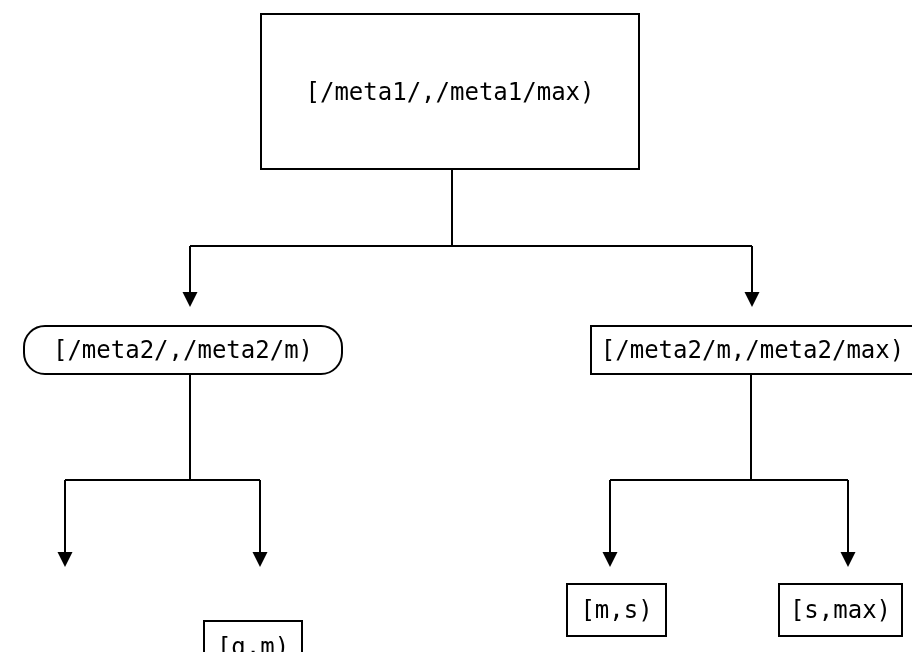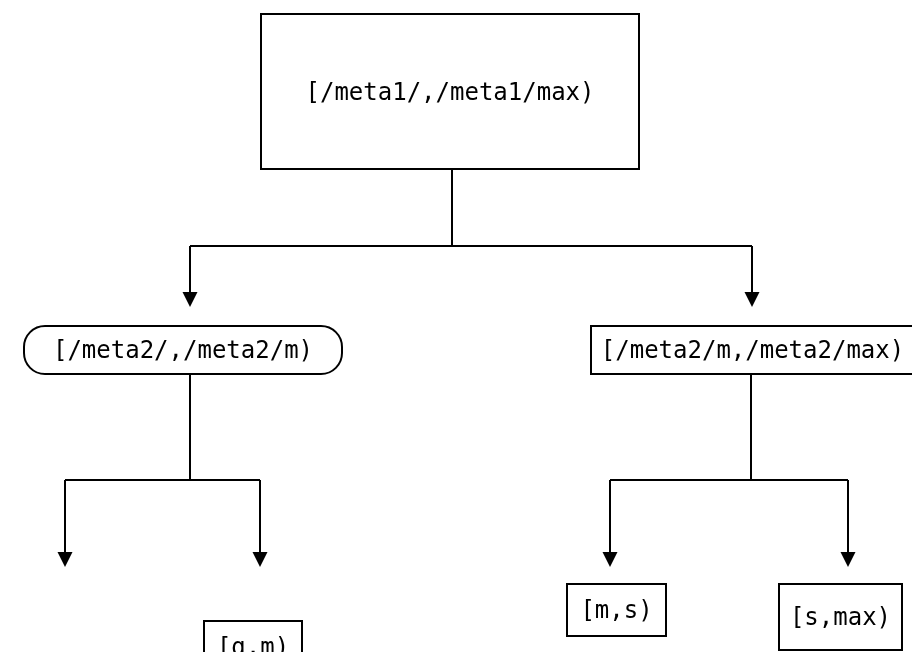--- a/index.html
+++ b/index.html
@@ -51,21 +51,21 @@
     align-items: center;
     justify-content: center;
     white-space: nowrap;
   }
   .n-root   { left: 260px; top: 13px;  width: 380px; height: 157px; }
   .n-left   { left: 23px;  top: 325px; width: 320px; height: 50px; border-radius: 22px;  }
   .n-right  { left: 582px; top: 325px; width: 325px; height: 50px; margin-left: 8px;  }
   .n-ag     { left: 7px;   top: 583px; width: 101px; height: 54px;  }
   .n-gm     { left: 203px; top: 583px; width: 100px; height: 54px; margin-top: 37px;  }
   .n-ms     { left: 554px; top: 583px; width: 101px; height: 54px; margin-left: 12px;  }
-  .n-smax   { left: 778px; top: 583px; width: 125px; height: 68px;  }
+  .n-smax   { left: 778px; top: 583px; width: 125px; height: 54px;  }
 </style>
 </head>
 <body>
 
 <div class="stage">
 
   <svg class="edges" viewBox="0 0 912 652" xmlns="http://www.w3.org/2000/svg">
 
     <path d="M452 170 L452 246 M190 246 L752 246 M190 246 L190 294 M752 246 L752 294"></path>
     <polygon points="182.5,292 197.5,292 190,307"></polygon>

